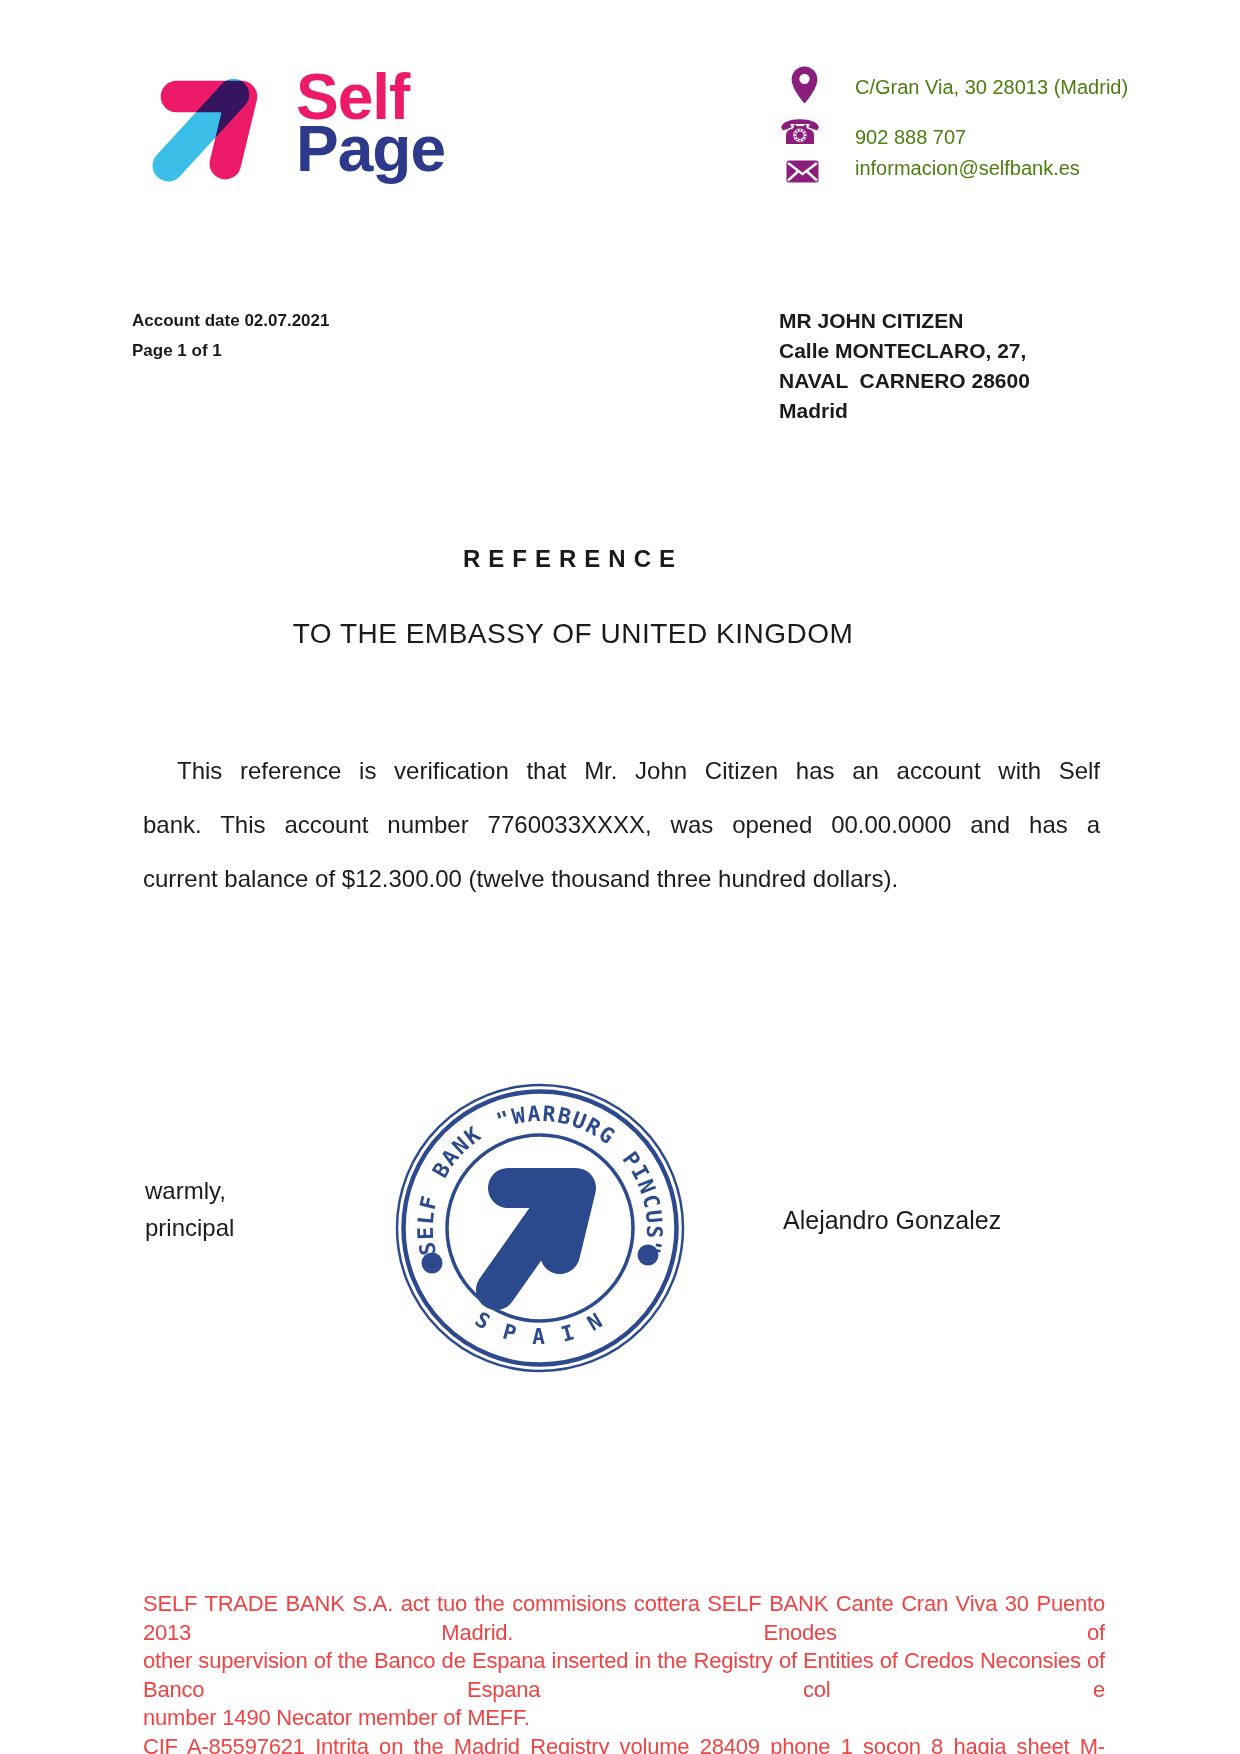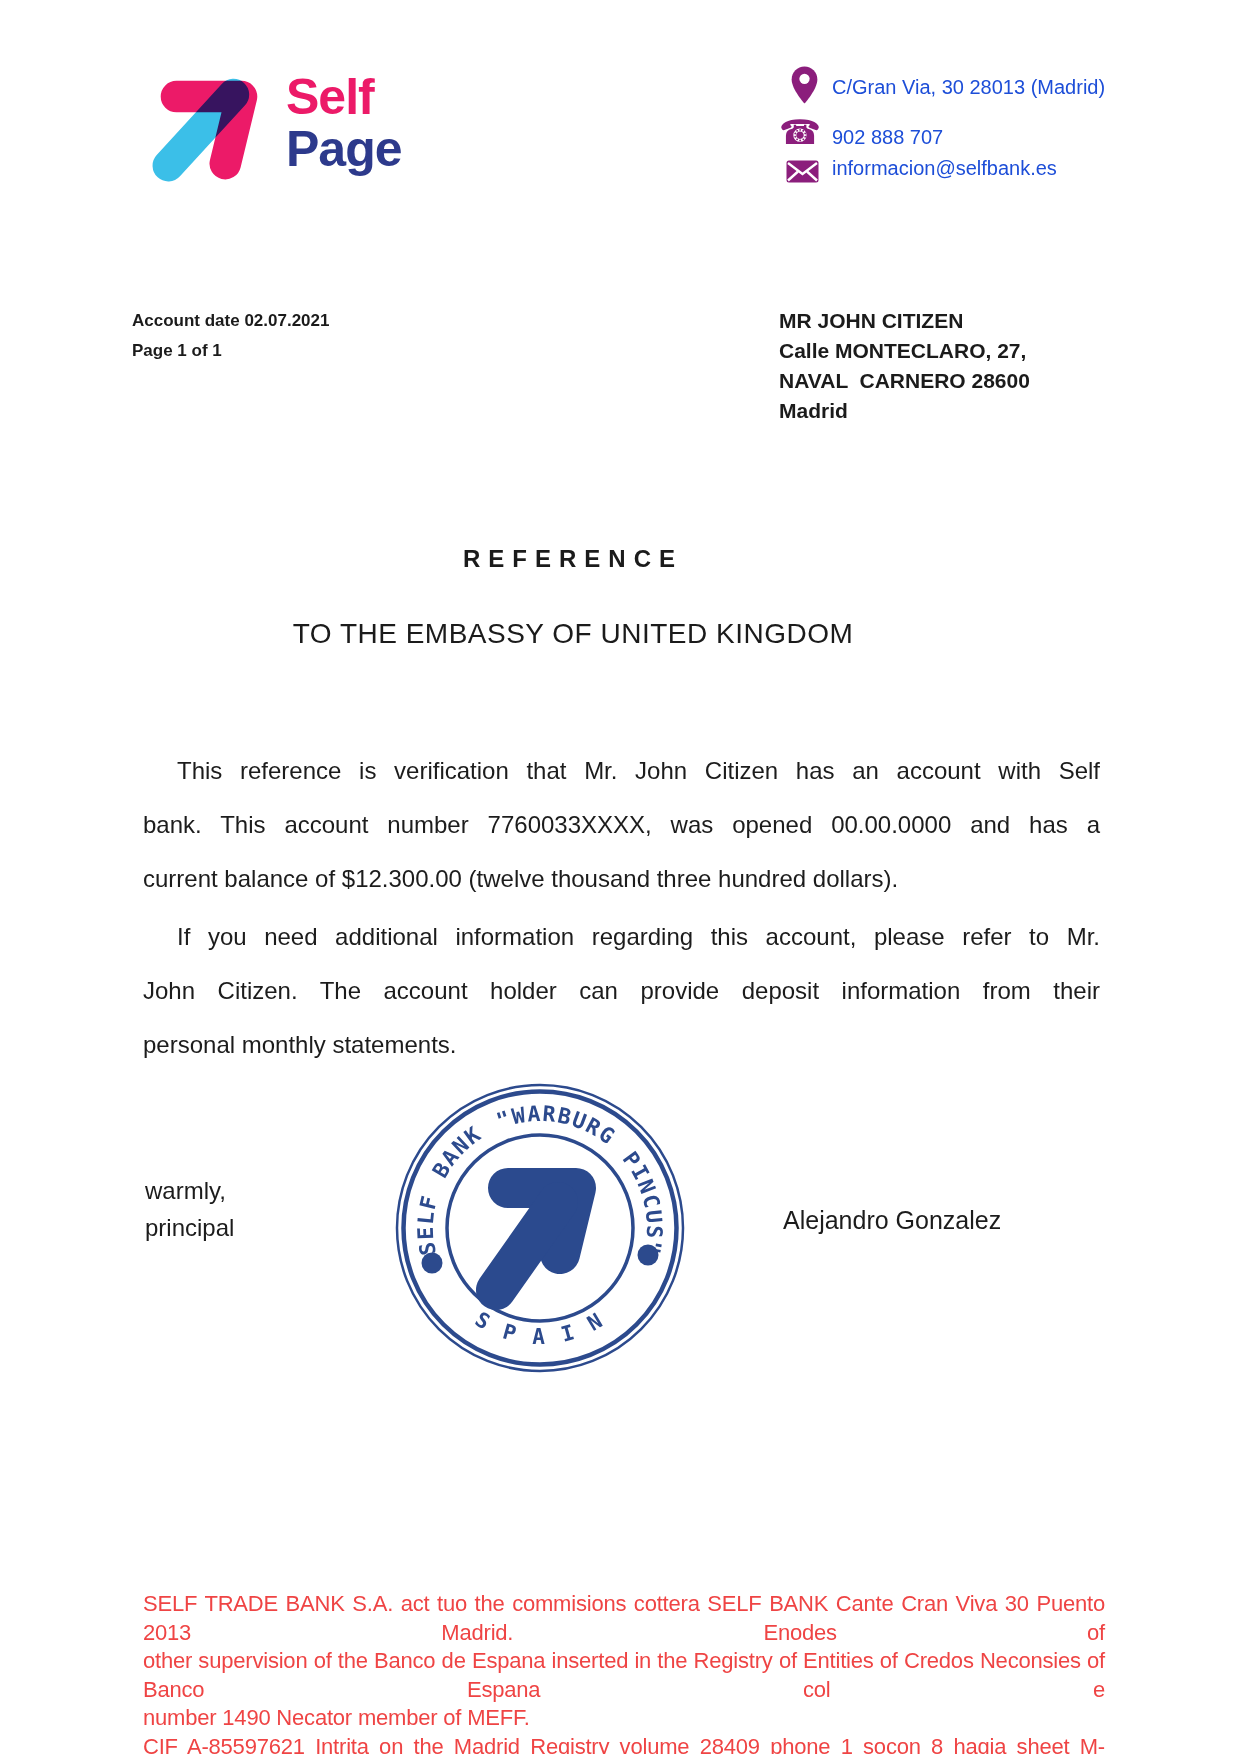--- a/index.html
+++ b/index.html
@@ -3,25 +3,25 @@
 <meta charset="utf-8">
 <style>
   html,body{margin:0;padding:0;background:#e8e8e8;}
   .page{
     position:relative;width:1240px;height:1754px;background:#ffffff;
     font-family:"Liberation Sans",sans-serif;color:#1b1b1b;overflow:hidden;margin:0 auto;
   }
   
   .logo{position:absolute;left:148px;top:62px;display:flex;align-items:center;}
   .logo-icon{width:122px;height:122px;}
-  .logo-text{margin-left:16px;font-weight:bold;font-size:50px;line-height:52px;letter-spacing:-1px;}
+  .logo-text{margin-left:26px;font-weight:bold;font-size:64px;line-height:52px;letter-spacing:-1px;}
   .logo-self{color:#EC1A68;}
   .logo-bank{color:#2D3A8C;}
   
-  .contact-text{position:absolute;font-size:20px;color:#1d4ed8;}
+  .contact-text{position:absolute;font-size:20px;color:#4d7c0f;margin-left:23px;}
   .addr-text{left:832px;top:76px;}
   .phone-text{left:832px;top:126px;}
   .mail-text{left:832px;top:157px;}
   .pin-icon{position:absolute;left:791px;top:66px;width:27px;height:38px;}
   .phone-icon{position:absolute;left:779px;top:112px;font-size:34px;color:#8B1E7C;font-family:"DejaVu Sans",sans-serif;}
   .mail-icon{position:absolute;left:786px;top:160px;width:33px;height:23px;}
   
   .meta{position:absolute;left:132px;top:306px;font-weight:bold;font-size:17px;line-height:30px;}
   .recipient{position:absolute;left:779px;top:306px;font-weight:bold;font-size:21px;line-height:30px;}
   .recipient div{white-space:pre-wrap;}
@@ -88,25 +88,20 @@
 
   <div class="title-wrap doc-title" style="position:absolute;">REFERENCE</div>
   <div class="title-wrap doc-subtitle" style="position:absolute;">TO THE EMBASSY OF UNITED KINGDOM</div>
 
   <div class="body-text">
     <div class="p1">
       <div class="jl indent">This reference is verification that Mr. John Citizen has an account with Self</div>
       <div class="jl">bank. This account number 7760033XXXX, was opened 00.00.0000 and has a</div>
       <div>current balance of $12.300.00 (twelve thousand three hundred dollars).</div>
     </div>
-    <div class="p2">
-      <div class="jl indent">If you need additional information regarding this account, please refer to Mr.</div>
-      <div class="jl">John Citizen. The account holder can provide deposit information from their</div>
-      <div>personal monthly statements.</div>
-    </div>
   </div>
 
   <div class="closing">
     <div>warmly,</div>
     <div>principal</div>
   </div>
   <div class="signer">Alejandro Gonzalez</div>
 
   <svg class="stamp" viewBox="0 0 300 300">
     <g fill="none" stroke="#2C4A8D">

